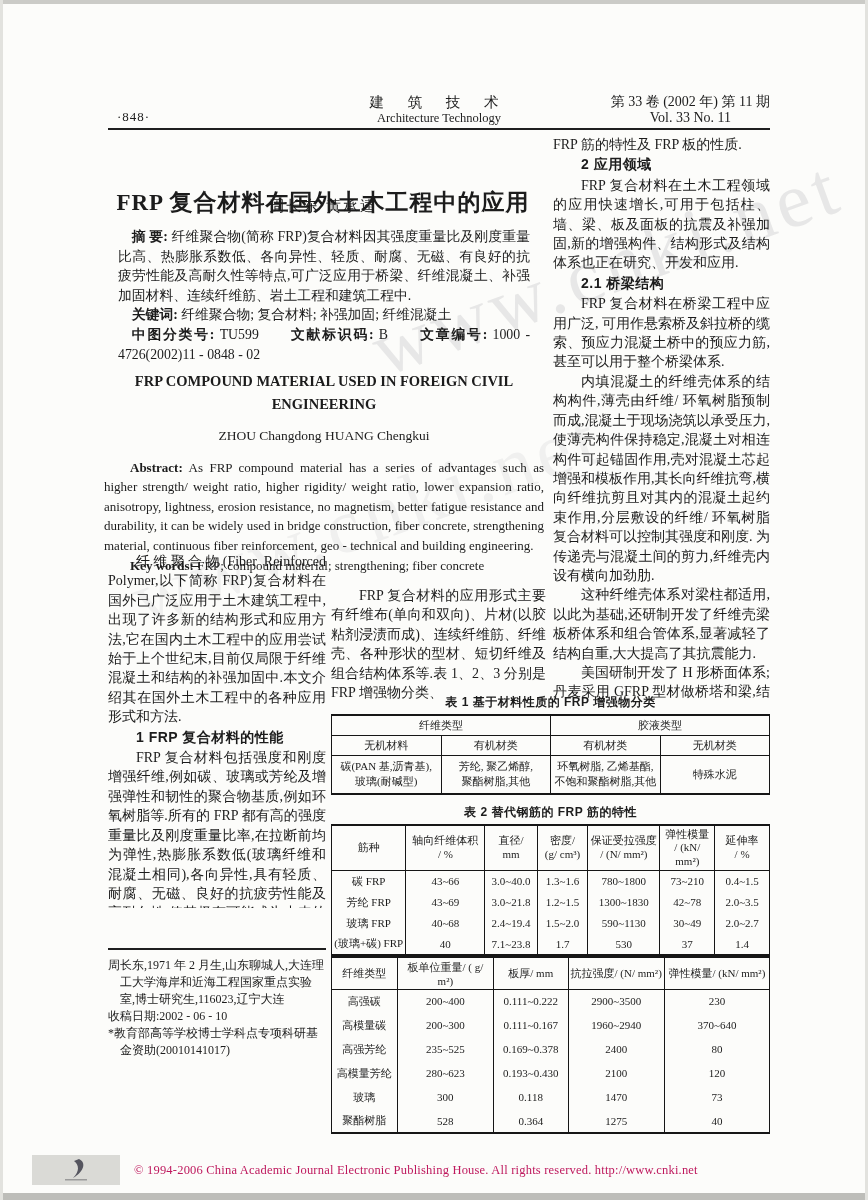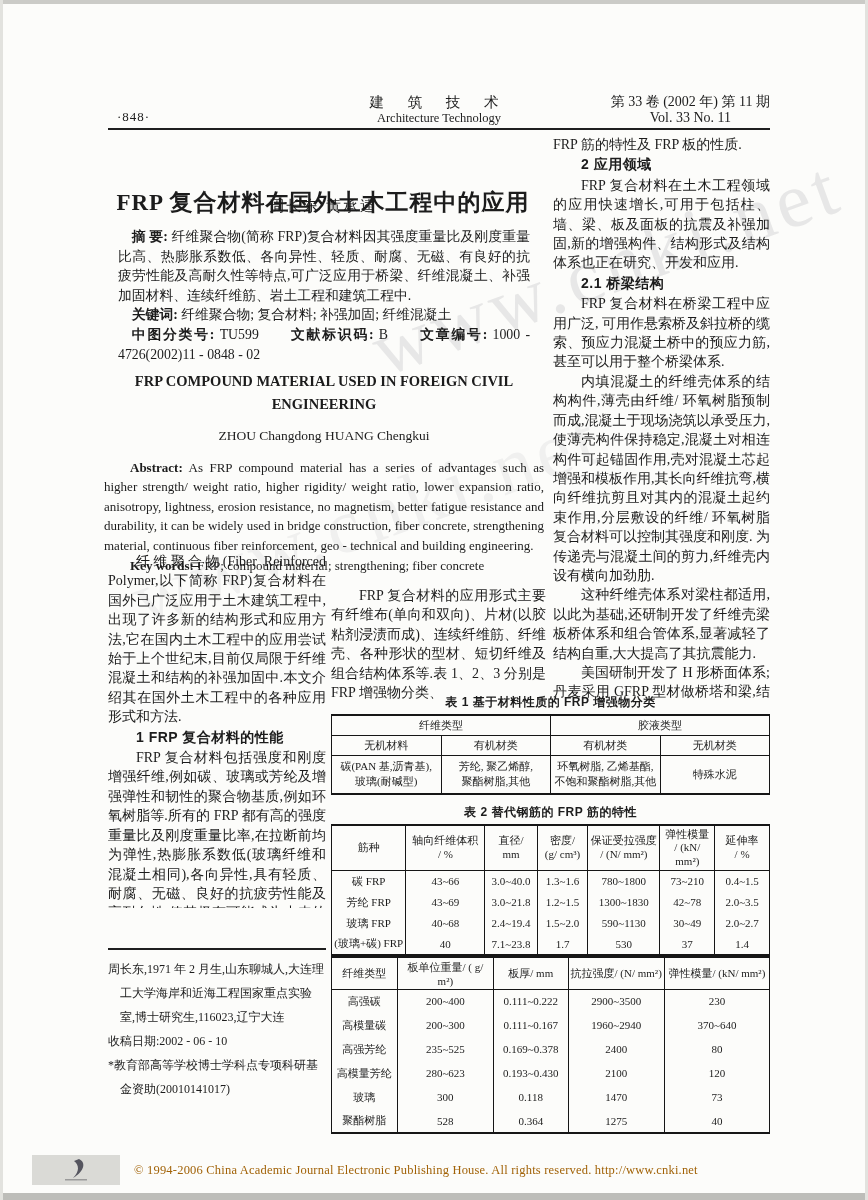--- a/index.html
+++ b/index.html
@@ -53,21 +53,21 @@
   .col p.noindent { text-indent:0; }
   .col-left  { left:108px; top:552px; width:218px; height:356px; overflow:hidden; }
   .col-mid   { left:331px; top:586px; width:215px; height:118px; overflow:hidden; }
   .col-right { left:553px; top:135px; width:217px; height:568px; overflow:hidden; }
   .sec-h { font-family:"Liberation Sans","DejaVu Sans",sans-serif; font-weight:bold;
            font-size:14px; text-indent:0; margin:1px 0; letter-spacing:0.5px; }
 
   
   .footnote { position:absolute; left:108px; top:948px; width:218px;
               border-top:2px solid #1f1f1f; padding-top:7px;
-              font-size:12px; line-height:24px; }
+              font-size:12px; line-height:17px; }
   .footnote .hang { padding-left:1em; text-indent:-1em; }
 
   
   .tables { position:absolute; left:331px; top:694px; width:439px; }
   .tbl-caption { text-align:center; font-family:"Liberation Sans","DejaVu Sans",sans-serif;
                  font-weight:bold; font-size:12px; margin-bottom:3px; letter-spacing:0.5px; }
   table { width:100%; border-collapse:collapse; table-layout:fixed;
           border-top:2px solid #161616; border-bottom:2px solid #161616;
           font-size:11px; }
   th, td { border-left:1px solid #161616; border-right:1px solid #161616;
@@ -92,21 +92,21 @@
                transform:rotate(-20deg); transform-origin:left top;
                font-size:78px; letter-spacing:5px; color:rgba(160,160,165,0.12);
                font-family:"Liberation Serif",serif; pointer-events:none; }
 
   
   .footer { position:absolute; left:32px; top:1152px; width:810px; height:36px;
             display:flex; align-items:center; gap:14px; }
   .footer-logo { width:88px; height:30px; background:#dadad6; position:relative;
                  display:flex; align-items:center; justify-content:center; }
   .footer-logo svg { display:block; }
-  .footer-text { font-size:12.5px; color:#a16207; letter-spacing:0.2px; }
+  .footer-text { font-size:12.5px; color:#be185d; letter-spacing:0.2px; }
 </style>
 </head>
 <body>
 
 <div class="page">
   <div class="edge edge-top"></div>
   <div class="edge edge-bottom"></div>
   <div class="edge edge-left"></div>
   <div class="edge edge-right"></div>
 

